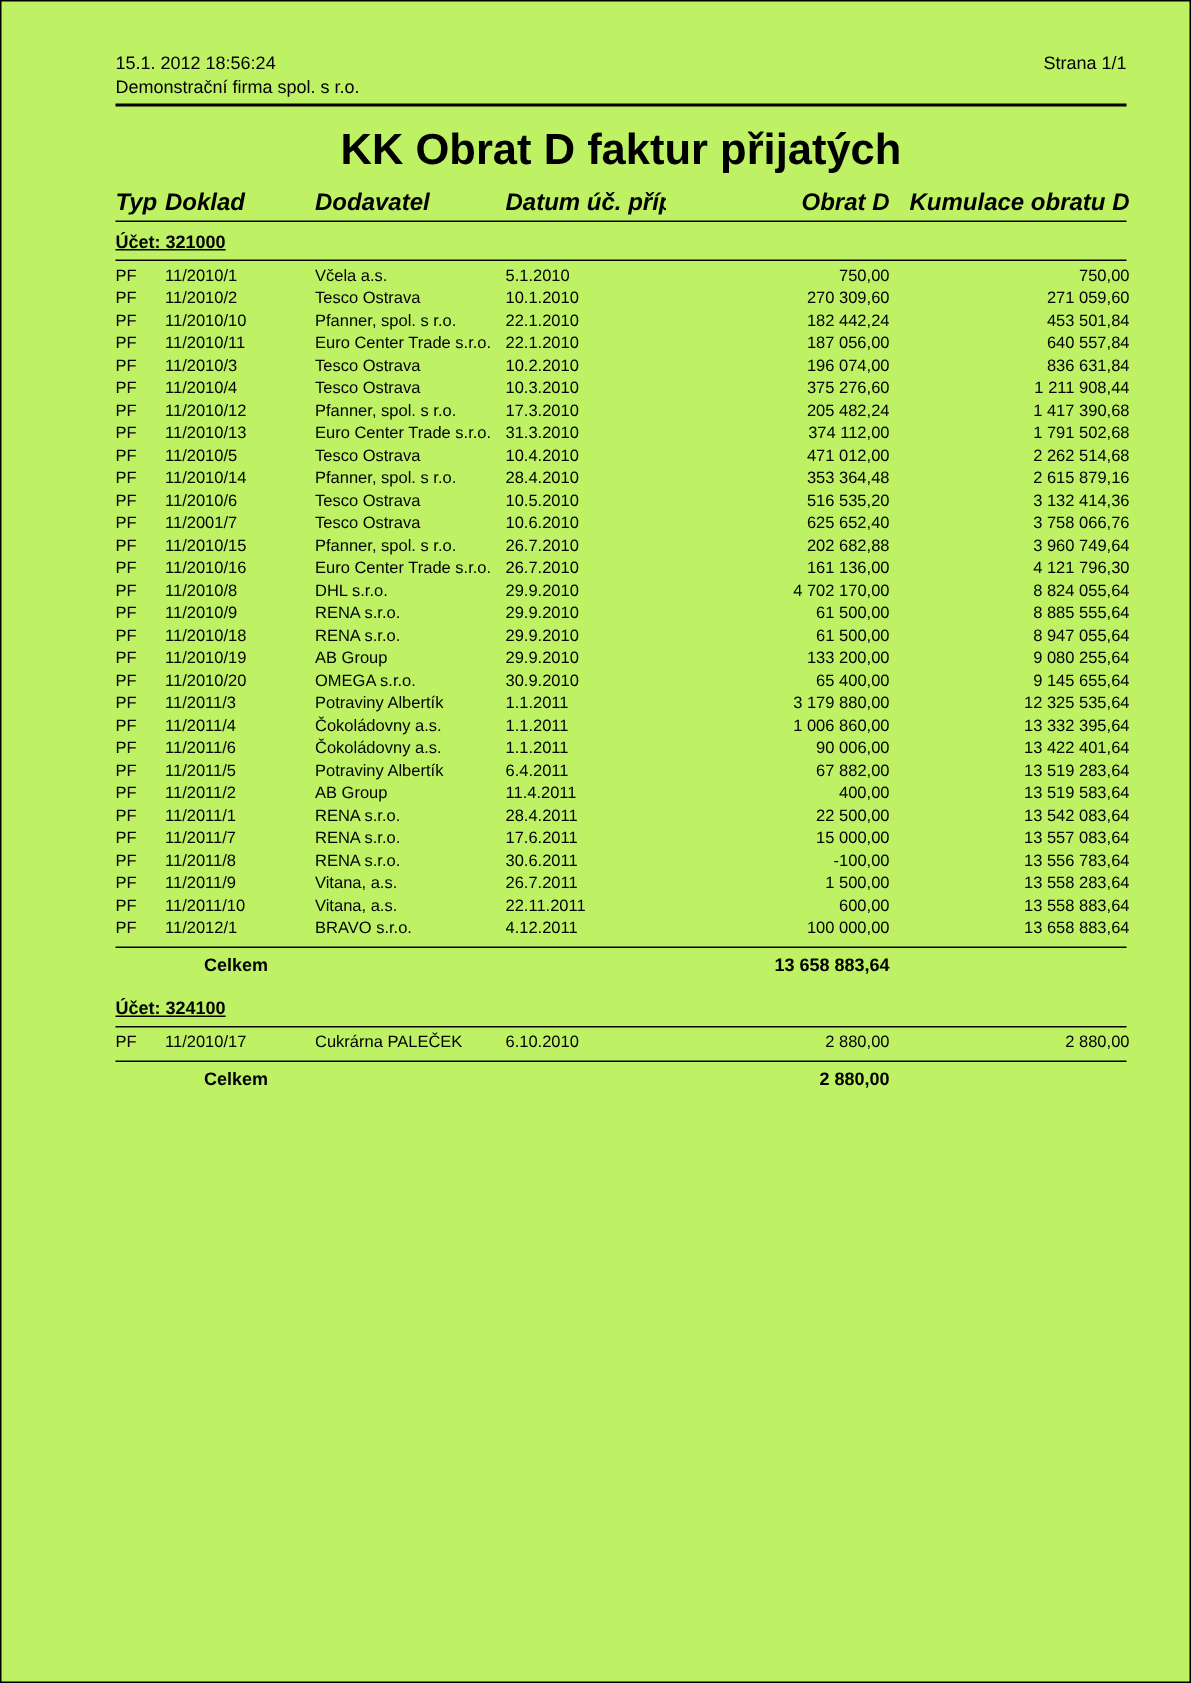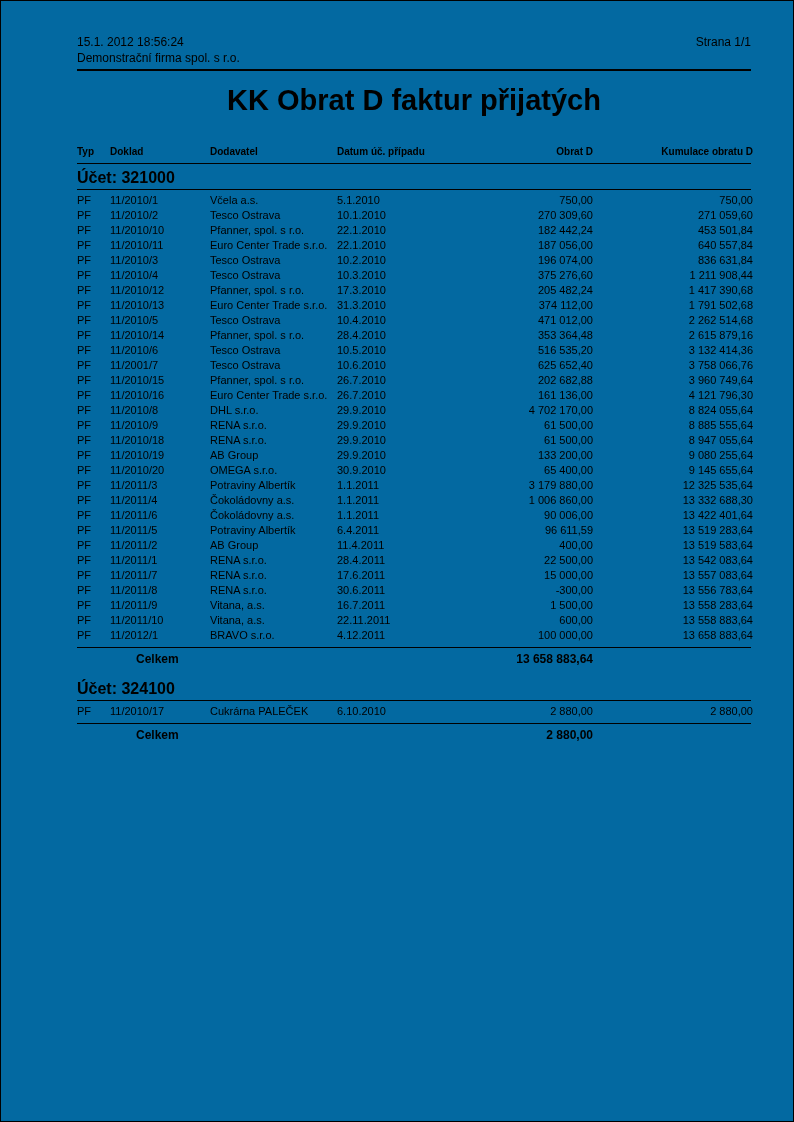--- a/index.html
+++ b/index.html
@@ -5,21 +5,21 @@
   * { margin: 0; padding: 0; box-sizing: border-box; }
   html, body { background: #fff; }
   body {
     font-family: "Liberation Sans", sans-serif;
     color: #000;
   }
   .page {
     width: 794px;
     height: 1122px;
     border: 1px solid #000;
-    background: #0369a1;
+    background: #bef264;
     overflow: hidden;
   }
   .content { padding: 33px 42px 0 76px; }
 
   .top-header { display: flex; justify-content: space-between; align-items: flex-start; }
   .meta { font-size: 12px; line-height: 16px; white-space: nowrap; }
 
   .rule { border-top: 1px solid #000; margin: 4px 0 3px; height: 0; }
   .rule.thick { border-top-width: 2px; margin: 3px 0 0; }
 
@@ -32,36 +32,38 @@
     letter-spacing: 0;
   }
 
   .grid-row {
     display: grid;
     grid-template-columns: 33px 100px 127px 107px 149px 160px;
   }
   .cell { white-space: nowrap; overflow: hidden; }
 
   .col-headers {
-    margin-top: 28px;
-    font-weight: bold;
-    font-size: 10px;
-    line-height: 15px;
-  }
-
-  .c-datum  { text-align: left; padding-right: 11px; }
-  .c-obrat, .c-kumulace { text-align: right; }
-
-  .data-row { font-size: 11px; line-height: 15px; }
-
-  .account-header {
+    margin-top: 12px;
     font-weight: bold;
     font-size: 16px;
     line-height: 15px;
+    font-style: italic;
+  }
+
+  .c-datum  { text-align: left; padding-right: 11px; }
+  .c-obrat, .c-kumulace { text-align: right; }
+
+  .data-row { font-size: 11px; line-height: 15px; }
+
+  .account-header {
+    font-weight: bold;
+    font-size: 12px;
+    line-height: 15px;
     margin-top: 14px;
+    text-decoration: underline;
   }
   #sections > .account-header:first-child { margin-top: 6px; }
 
   .total-row {
     font-weight: bold;
     font-size: 12px;
     line-height: 16px;
     margin-top: 3px;
     margin-bottom: 2px;
   }
@@ -259,36 +261,36 @@
           <div class="cell c-datum">1.1.2011</div>
           <div class="cell c-obrat">3 179 880,00</div>
           <div class="cell c-kumulace">12 325 535,64</div>
         </div>
         <div class="grid-row data-row">
           <div class="cell c-typ">PF</div>
           <div class="cell c-doklad">11/2011/4</div>
           <div class="cell c-dodavatel">Čokoládovny a.s.</div>
           <div class="cell c-datum">1.1.2011</div>
           <div class="cell c-obrat">1 006 860,00</div>
-          <div class="cell c-kumulace">13 332 688,30</div>
+          <div class="cell c-kumulace">13 332 395,64</div>
         </div>
         <div class="grid-row data-row">
           <div class="cell c-typ">PF</div>
           <div class="cell c-doklad">11/2011/6</div>
           <div class="cell c-dodavatel">Čokoládovny a.s.</div>
           <div class="cell c-datum">1.1.2011</div>
           <div class="cell c-obrat">90 006,00</div>
           <div class="cell c-kumulace">13 422 401,64</div>
         </div>
         <div class="grid-row data-row">
           <div class="cell c-typ">PF</div>
           <div class="cell c-doklad">11/2011/5</div>
           <div class="cell c-dodavatel">Potraviny Albertík</div>
           <div class="cell c-datum">6.4.2011</div>
-          <div class="cell c-obrat">96 611,59</div>
+          <div class="cell c-obrat">67 882,00</div>
           <div class="cell c-kumulace">13 519 283,64</div>
         </div>
         <div class="grid-row data-row">
           <div class="cell c-typ">PF</div>
           <div class="cell c-doklad">11/2011/2</div>
           <div class="cell c-dodavatel">AB Group</div>
           <div class="cell c-datum">11.4.2011</div>
           <div class="cell c-obrat">400,00</div>
           <div class="cell c-kumulace">13 519 583,64</div>
         </div>
@@ -306,28 +308,28 @@
           <div class="cell c-dodavatel">RENA s.r.o.</div>
           <div class="cell c-datum">17.6.2011</div>
           <div class="cell c-obrat">15 000,00</div>
           <div class="cell c-kumulace">13 557 083,64</div>
         </div>
         <div class="grid-row data-row">
           <div class="cell c-typ">PF</div>
           <div class="cell c-doklad">11/2011/8</div>
           <div class="cell c-dodavatel">RENA s.r.o.</div>
           <div class="cell c-datum">30.6.2011</div>
-          <div class="cell c-obrat">-300,00</div>
+          <div class="cell c-obrat">-100,00</div>
           <div class="cell c-kumulace">13 556 783,64</div>
         </div>
         <div class="grid-row data-row">
           <div class="cell c-typ">PF</div>
           <div class="cell c-doklad">11/2011/9</div>
           <div class="cell c-dodavatel">Vitana, a.s.</div>
-          <div class="cell c-datum">16.7.2011</div>
+          <div class="cell c-datum">26.7.2011</div>
           <div class="cell c-obrat">1 500,00</div>
           <div class="cell c-kumulace">13 558 283,64</div>
         </div>
         <div class="grid-row data-row">
           <div class="cell c-typ">PF</div>
           <div class="cell c-doklad">11/2011/10</div>
           <div class="cell c-dodavatel">Vitana, a.s.</div>
           <div class="cell c-datum">22.11.2011</div>
           <div class="cell c-obrat">600,00</div>
           <div class="cell c-kumulace">13 558 883,64</div>

